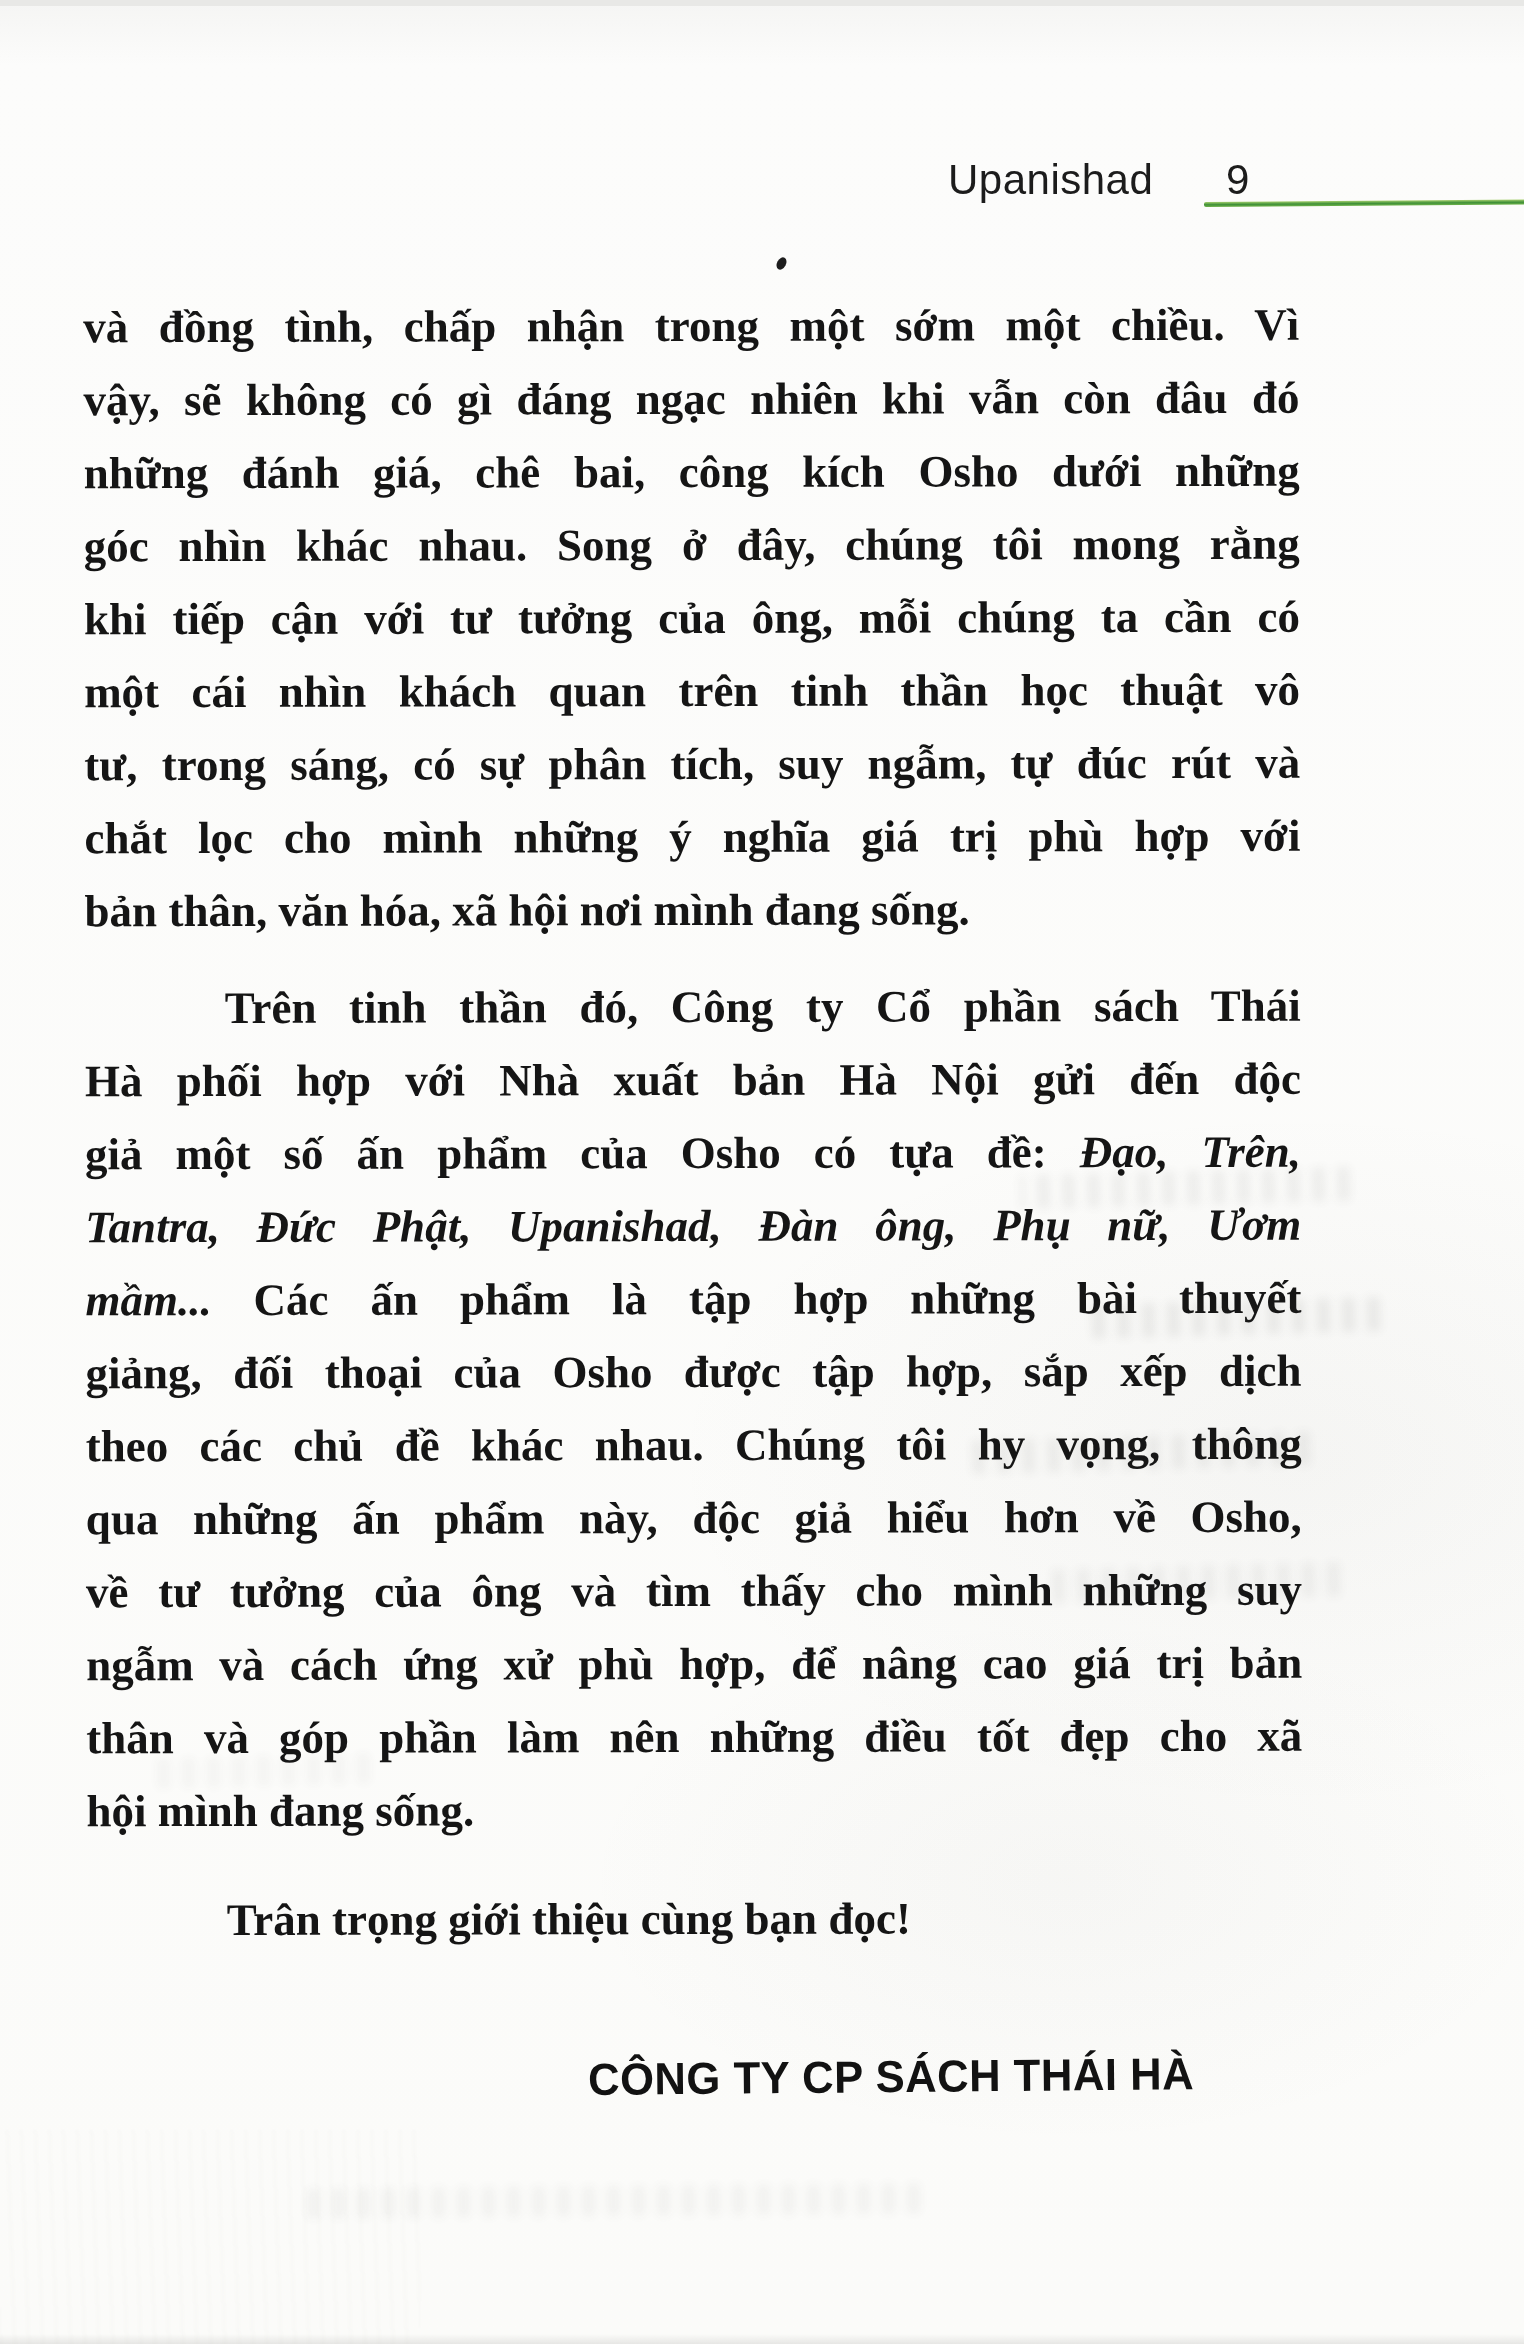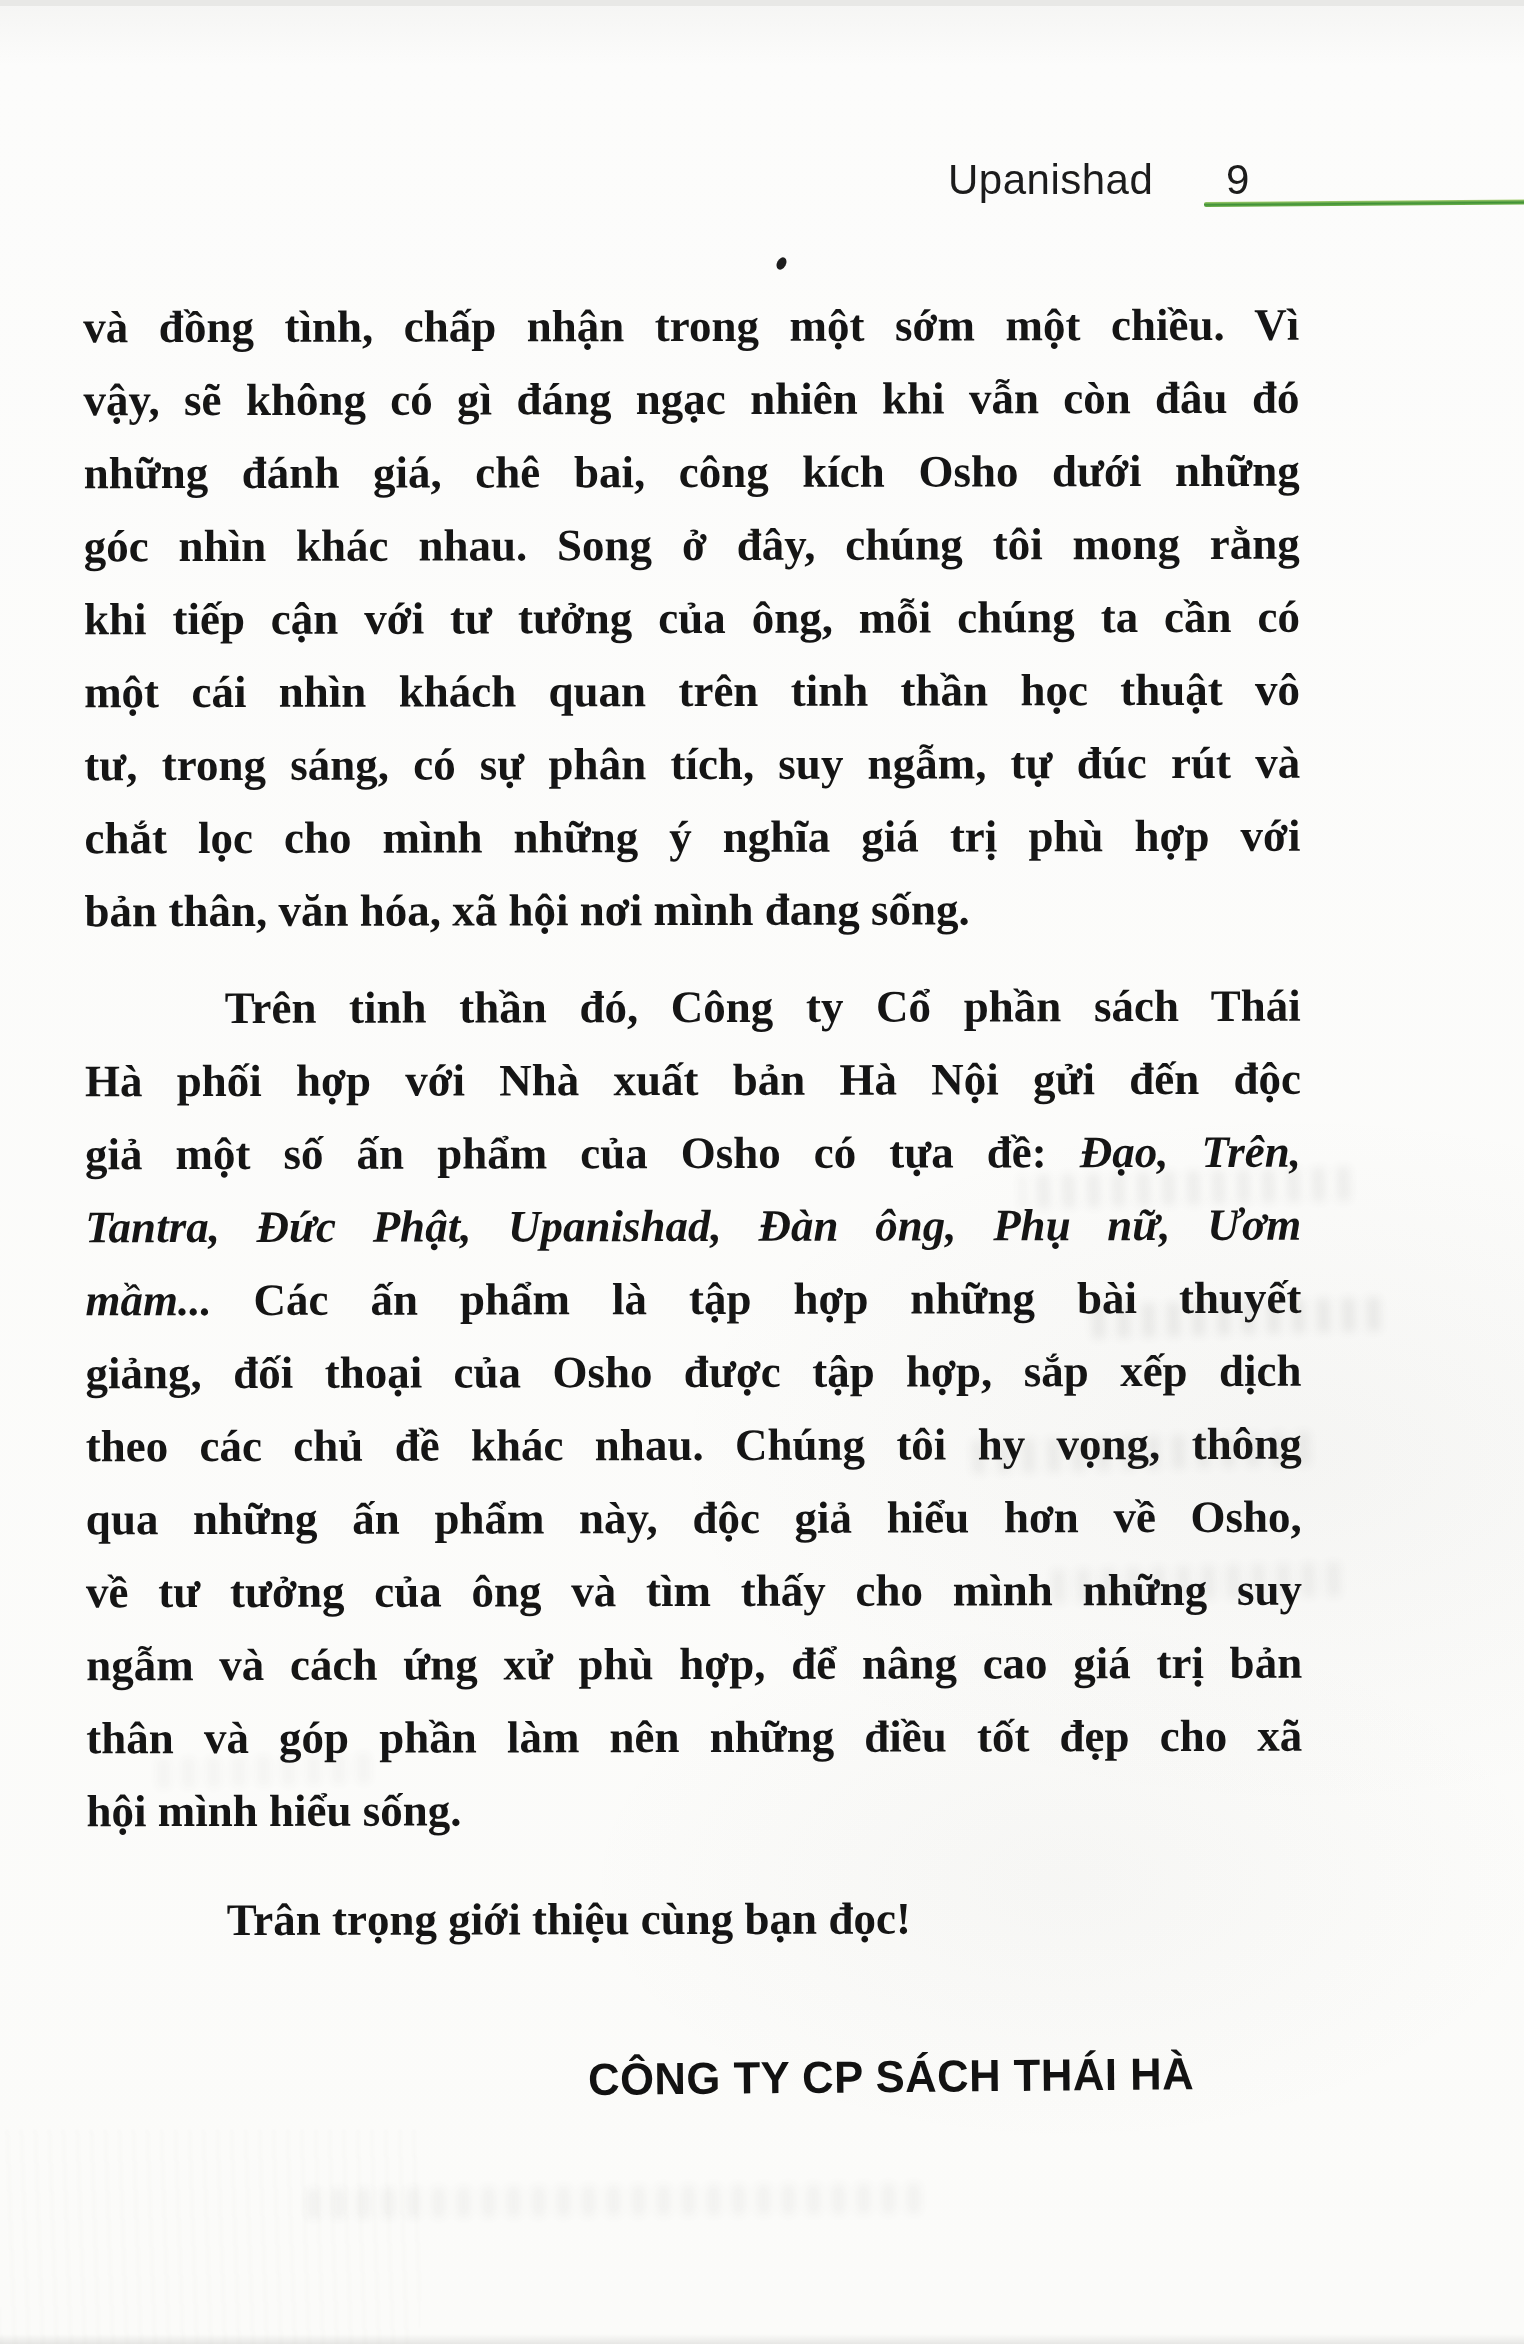--- a/index.html
+++ b/index.html
@@ -122,21 +122,21 @@
         <div class="line"><span>Hà phối hợp với Nhà xuất bản Hà Nội gửi đến độc</span></div>
         <div class="line"><span>giả một số ấn phẩm của Osho có tựa đề: </span><span class="italic">Đạo, Trên,</span></div>
         <div class="line"><span class="italic">Tantra, Đức Phật, Upanishad, Đàn ông, Phụ nữ, Ươm</span></div>
         <div class="line"><span class="italic">mầm...</span><span> Các ấn phẩm là tập hợp những bài thuyết</span></div>
         <div class="line"><span>giảng, đối thoại của Osho được tập hợp, sắp xếp dịch</span></div>
         <div class="line"><span>theo các chủ đề khác nhau. Chúng tôi hy vọng, thông</span></div>
         <div class="line"><span>qua những ấn phẩm này, độc giả hiểu hơn về Osho,</span></div>
         <div class="line"><span>về tư tưởng của ông và tìm thấy cho mình những suy</span></div>
         <div class="line"><span>ngẫm và cách ứng xử phù hợp, để nâng cao giá trị bản</span></div>
         <div class="line"><span>thân và góp phần làm nên những điều tốt đẹp cho xã</span></div>
-        <div class="line last"><span>hội mình hiểu sống.</span></div>
+        <div class="line last"><span>hội mình đang sống.</span></div>
       </div>
       <div class="paragraph indented closing">
         <div class="line last"><span>Trân trọng giới thiệu cùng bạn đọc!</span></div>
       </div>
     </div>
 
   <div class="signature">CÔNG TY CP SÁCH THÁI HÀ</div>
 
   <div class="bleed b1"></div>
   <div class="bleed b2"></div>

